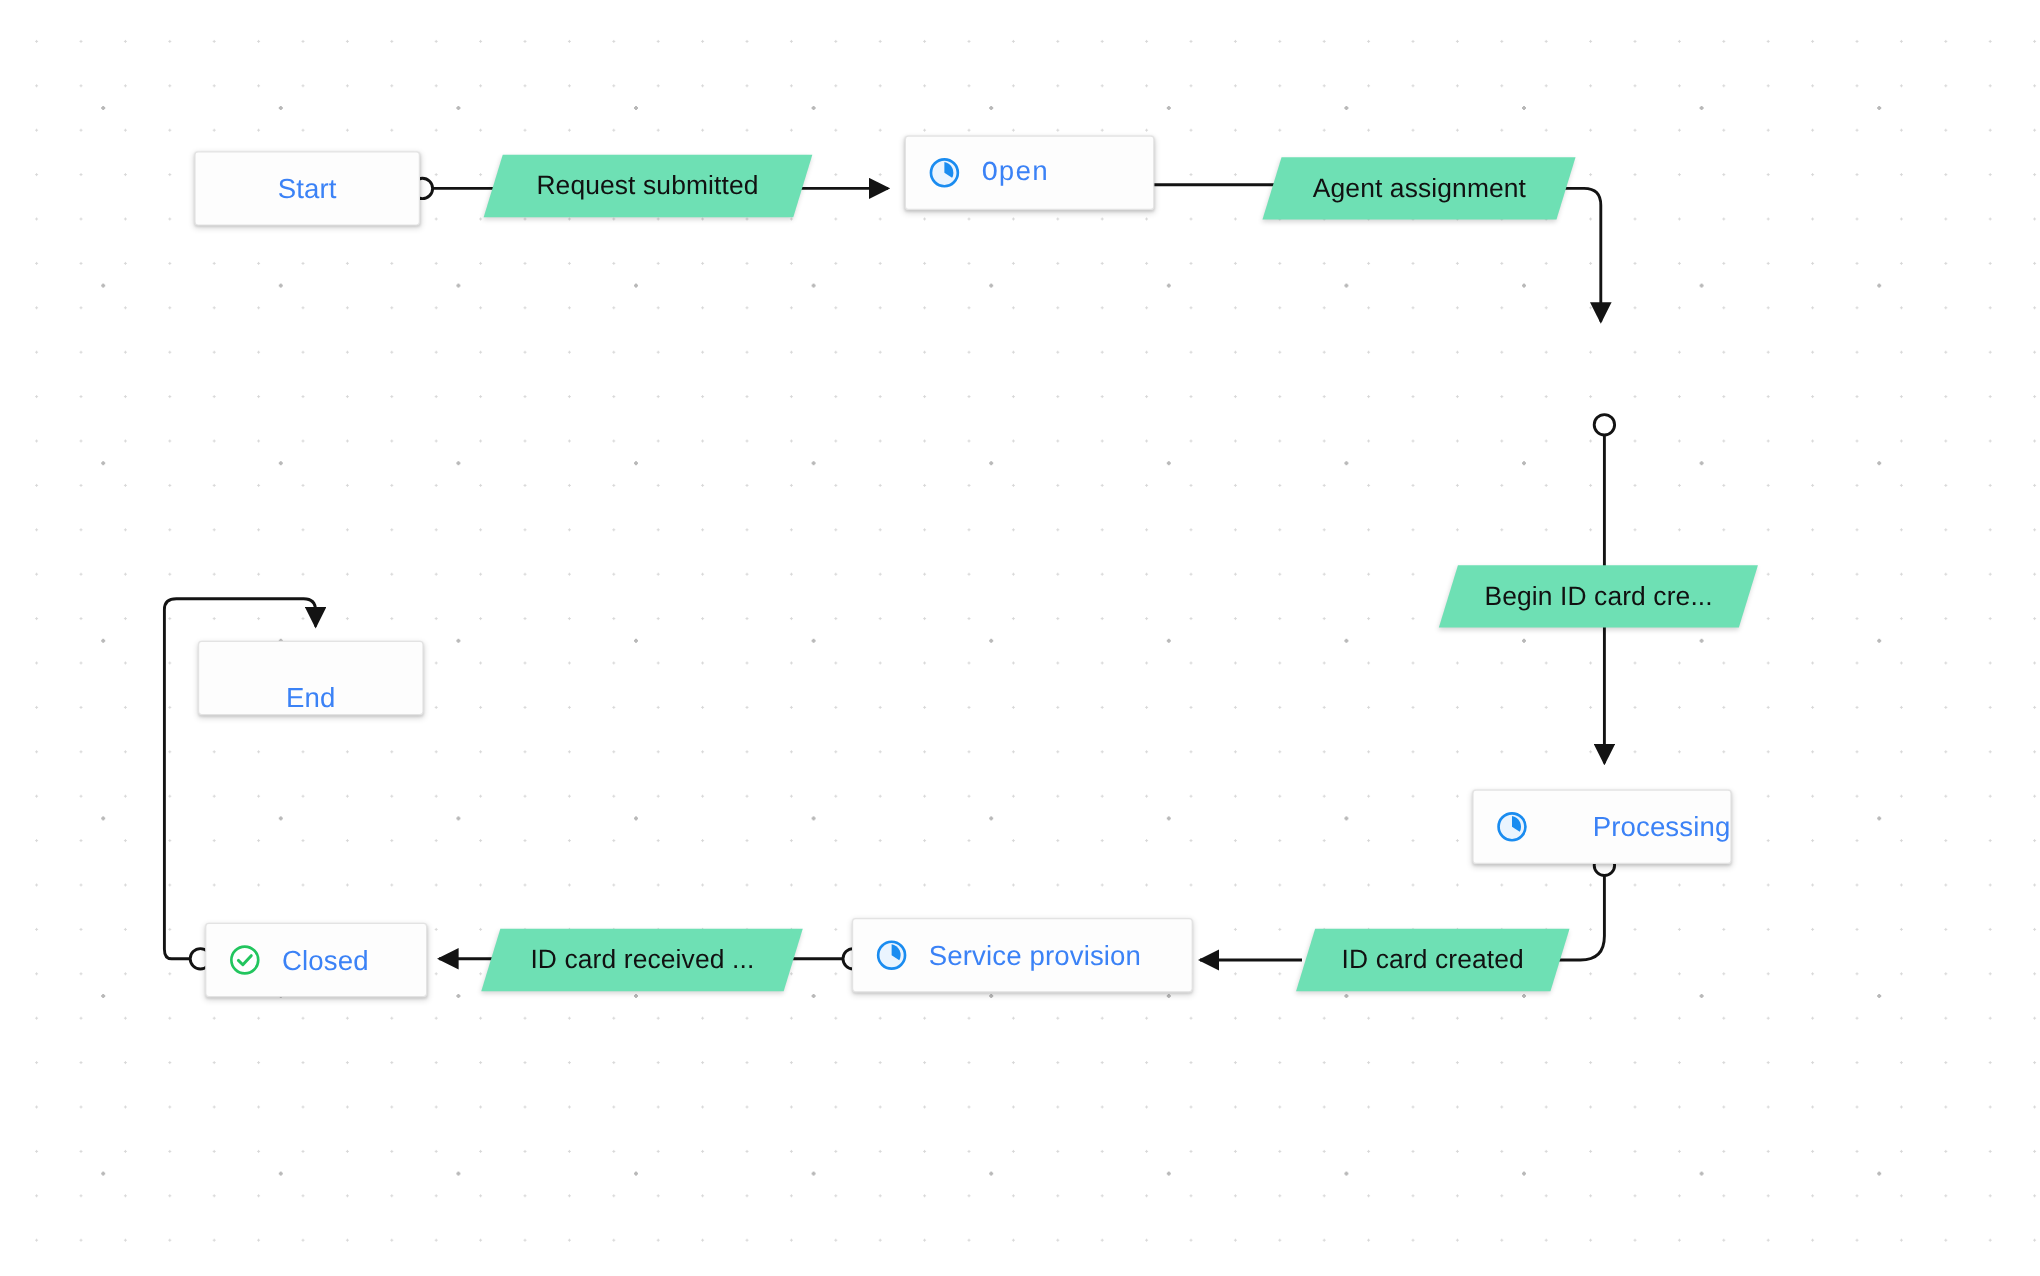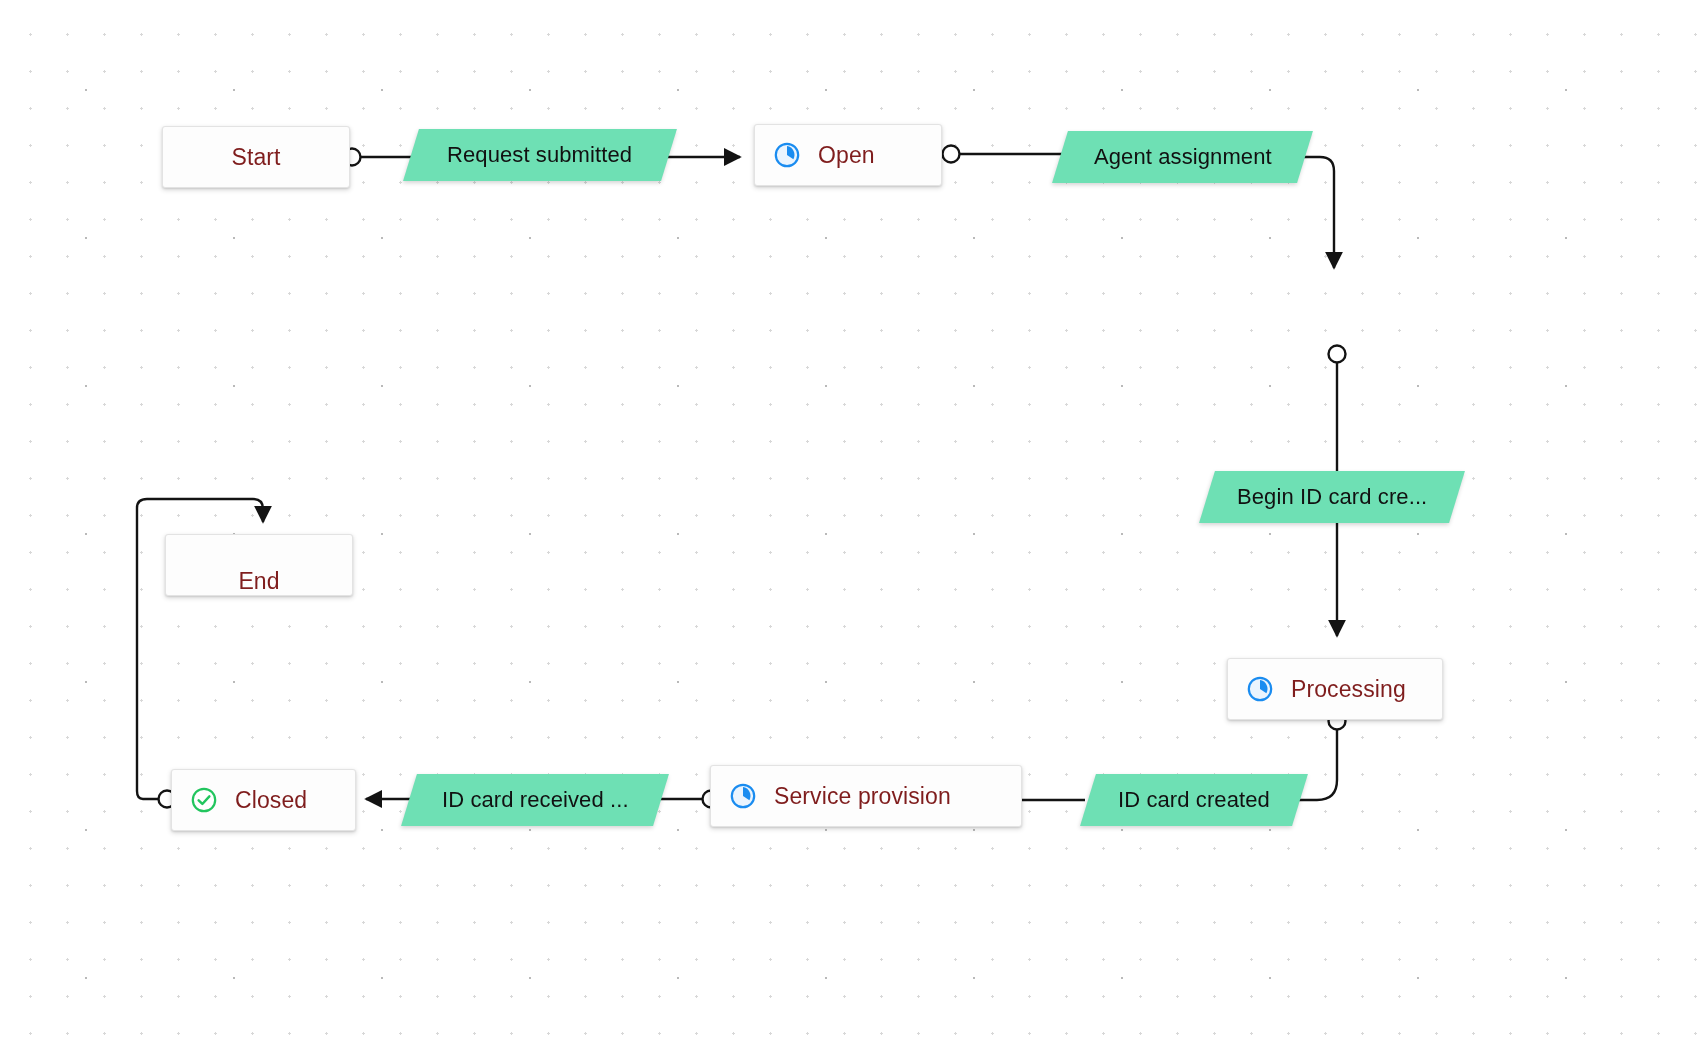--- a/index.html
+++ b/index.html
@@ -30,21 +30,21 @@
     border-radius: 3px;
     box-shadow: 0 2px 5px rgba(0,0,0,0.16), 0 1px 2px rgba(0,0,0,0.10);
     display: flex;
     align-items: center;
     z-index: 6;
   }
   .node.plain { justify-content: center; }
   .node.withicon { justify-content: flex-start; padding-left: 18px; }
   .node-label {
     font-size: 23px;
-    color: #7f1d1d;
+    color: #3b82f6;
     white-space: nowrap;
     letter-spacing: 0.1px;
   }
   .node.withicon .node-label { margin-left: 17px; }
 
   .svg-icon { flex: 0 0 auto; display: block; width: 28px; height: 28px; }
 
   
   .translabel {
     position: absolute;
@@ -117,38 +117,38 @@
     <path class="wire" d="M 426 799 L 366 799" marker-end="url(#arrow)"></path>
 
     <path class="wire" d="M 159 799 L 143 799 Q 137 799 137 791 L 137 508 Q 137 499 147 499 L 253 499 Q 263 499 263 509 L 263 522" marker-end="url(#arrow)"></path>
     <circle class="socket" cx="167" cy="799" r="8.5"></circle>
   </svg>
 
   <div class="node plain" style="left:162px; top:126px; width:188px; height:62px;">
     <span class="node-label">Start</span>
   </div>
 
-  <div class="node withicon" style="left:754px; top:124px; width:188px; height:62px;">
+  <div class="node withicon" style="left:754px; top:113px; width:208px; height:62px;font-family:Liberation Mono, monospace;">
     <svg class="svg-icon" viewBox="0 0 24 24">
       <circle cx="12" cy="12" r="9.6" fill="#eaf4fe" stroke="#1a8cf0" stroke-width="1.9"></circle>
       <path d="M 12 12 L 12 4.2 A 7.8 7.8 0 0 1 17.5 15.6 Z" fill="#1a8cf0"></path>
     </svg>
     <span class="node-label">Open</span>
   </div>
 
 
-  <div class="node withicon" style="left:1227px; top:658px; width:216px; height:62px;">
+  <div class="node withicon" style="left:1227px; top:658px; width:216px; height:62px;justify-content:space-between;">
     <svg class="svg-icon" viewBox="0 0 24 24">
       <circle cx="12" cy="12" r="9.6" fill="#eaf4fe" stroke="#1a8cf0" stroke-width="1.9"></circle>
       <path d="M 12 12 L 12 4.2 A 7.8 7.8 0 0 1 17.5 15.6 Z" fill="#1a8cf0"></path>
     </svg>
     <span class="node-label">Processing</span>
   </div>
 
-  <div class="node withicon" style="left:710px; top:765px; width:312px; height:62px;">
+  <div class="node withicon" style="left:710px; top:765px; width:284px; height:62px;">
     <svg class="svg-icon" viewBox="0 0 24 24">
       <circle cx="12" cy="12" r="9.6" fill="#eaf4fe" stroke="#1a8cf0" stroke-width="1.9"></circle>
       <path d="M 12 12 L 12 4.2 A 7.8 7.8 0 0 1 17.5 15.6 Z" fill="#1a8cf0"></path>
     </svg>
     <span class="node-label">Service provision</span>
   </div>
 
   <div class="node withicon" style="left:171px; top:769px; width:185px; height:62px;">
     <svg class="svg-icon" viewBox="0 0 24 24">
       <circle cx="12" cy="12" r="9.6" fill="#ffffff" stroke="#22c55e" stroke-width="1.9"></circle>

